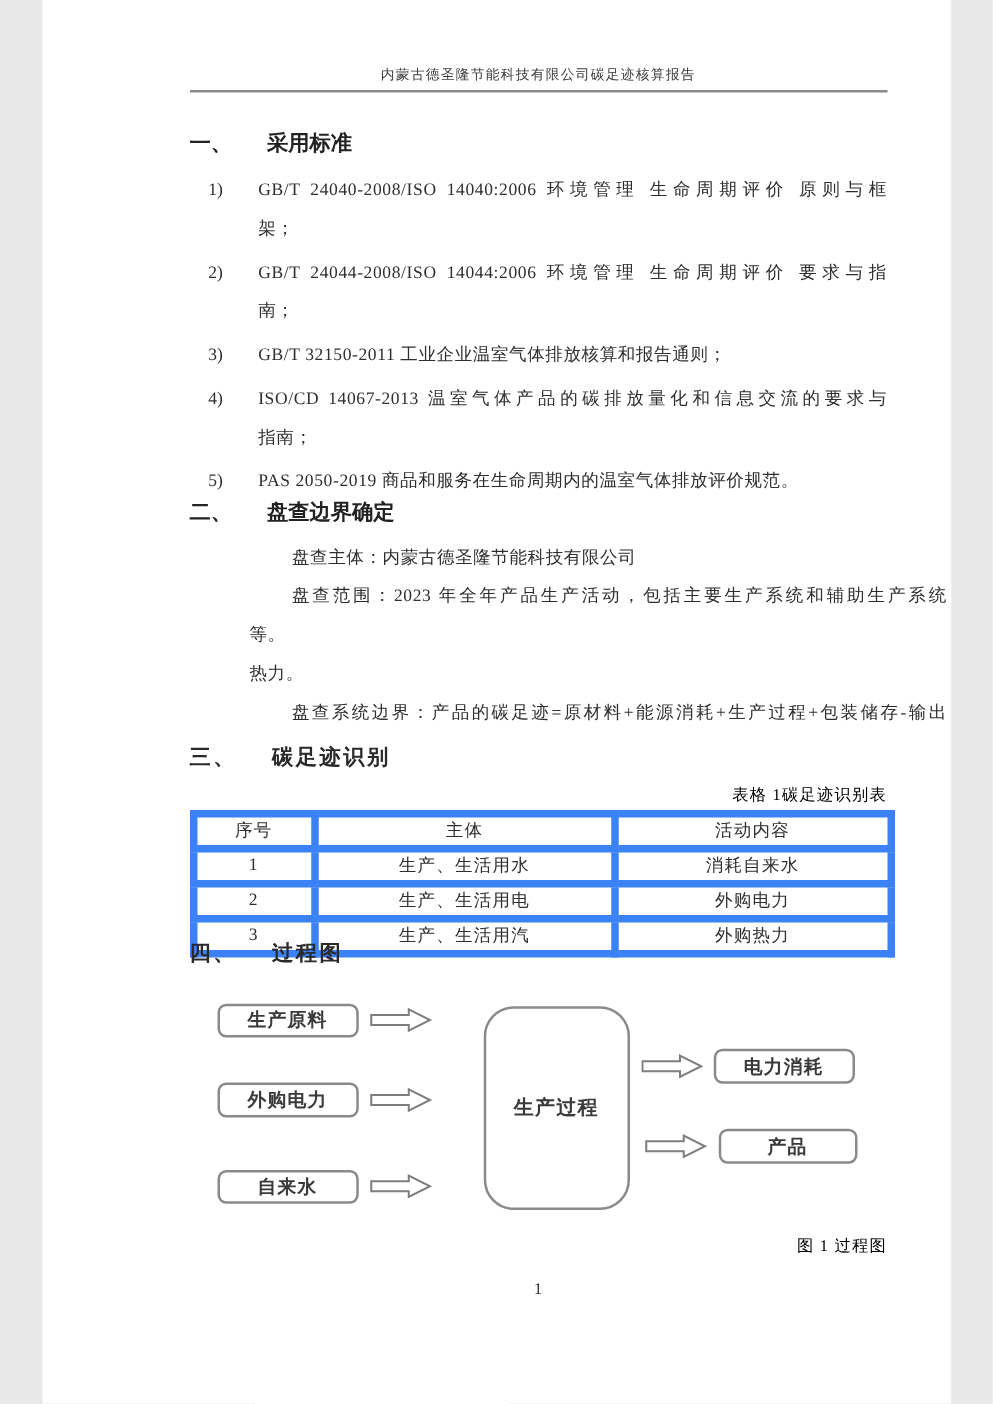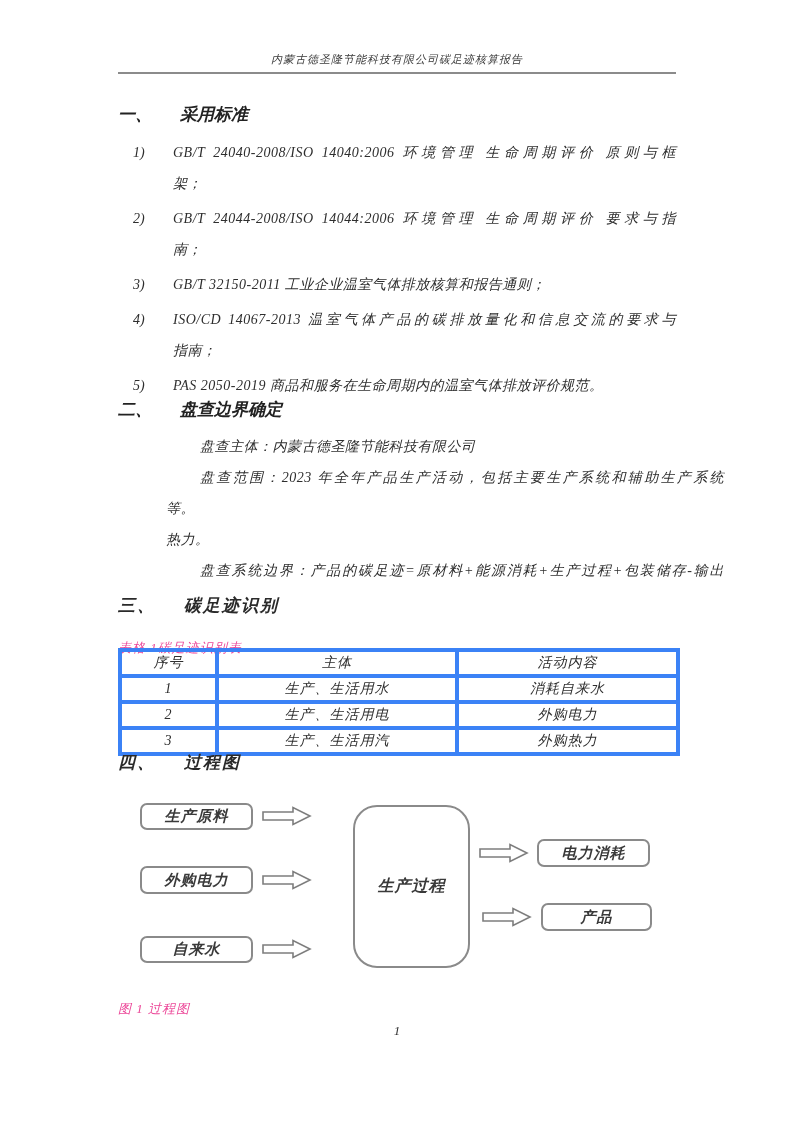--- a/index.html
+++ b/index.html
@@ -1,46 +1,46 @@
 <!DOCTYPE html>
 <html><head>
 <meta charset="utf-8">
 <style>
   html,body{margin:0;padding:0;background:#e8e8e8;}
   .page{
-    position:relative;width:794px;height:1123px;margin:0 auto;background:#ffffff;
-    font-family:"Liberation Serif","DejaVu Serif",serif;color:#2e2e2e;overflow:hidden;font-style:italic;
+    position:relative;width:727px;height:1123px;margin:0 auto;background:#ffffff;
+    font-family:"Liberation Serif","DejaVu Serif",serif;color:#2e2e2e;overflow:hidden;
   }
   .hdr{
     position:absolute;top:52px;left:0;width:794px;text-align:center;
     font-size:11px;letter-spacing:1px;color:#3a3a3a;
   }
   .hdr-rule{position:absolute;top:72px;left:118px;width:558px;height:2px;background:#8b8b8b;}
   .content{position:absolute;top:0;left:118px;width:558px;height:1123px;}
   .h{position:absolute;left:0;display:flex;gap:28px;align-items:baseline;font-weight:bold;}
   .h-sans{font-family:"Liberation Sans","DejaVu Sans",sans-serif;font-size:17px;color:#222;}
   .h-serif{font-family:"Liberation Serif","DejaVu Serif",serif;font-size:17px;color:#2a2a2a;letter-spacing:2px;}
   .standards{position:absolute;left:0;width:558px;}
   .std-item{display:flex;margin-bottom:4px;padding-left:15px;}
   .std-num{width:40px;flex-shrink:0;font-size:14px;line-height:31px;}
   .std-lines{flex:1;min-width:0;}
   .std-line{display:block;font-size:14px;line-height:31px;letter-spacing:0.5px;}
   .stretch{text-align:justify;text-align-last:justify;}
   .boundary{position:absolute;left:0;width:558px;margin-left:48px;}
   .b-line{display:block;font-size:14px;line-height:31px;letter-spacing:0.5px;}
   .indent{padding-left:34px;}
   .tbl-caption,.fig-caption{
-    position:absolute;left:0;width:558px;text-align:left;font-size:13px;color:#ec4899;letter-spacing:1px;margin-top:12px;
+    position:absolute;left:0;width:558px;text-align:right;font-size:13px;color:#000000;letter-spacing:1px;
   }
   table.idtable{
     position:absolute;left:0;top:648px;width:558px;border-collapse:collapse;
     border:2px solid #3d3d3d;table-layout:fixed;
   }
   table.idtable td,table.idtable th{
-    border:4px solid #3b82f6;height:22px;text-align:center;vertical-align:middle;
+    border:6px solid #3b82f6;height:22px;text-align:center;vertical-align:middle;
     font-size:14px;font-weight:normal;letter-spacing:1px;padding:0;color:#2e2e2e;
   }
   .dg-box{
     position:absolute;box-sizing:border-box;border:2px solid #8a8a8a;border-radius:7px;
     background:#fff;display:flex;align-items:center;justify-content:center;
     font-family:"Liberation Sans","DejaVu Sans",sans-serif;font-weight:bold;
     font-size:15px;color:#3a3a3a;letter-spacing:1px;
   }
   .dg-process{border-radius:24px;font-size:16px;}
   .arrow{position:absolute;}

